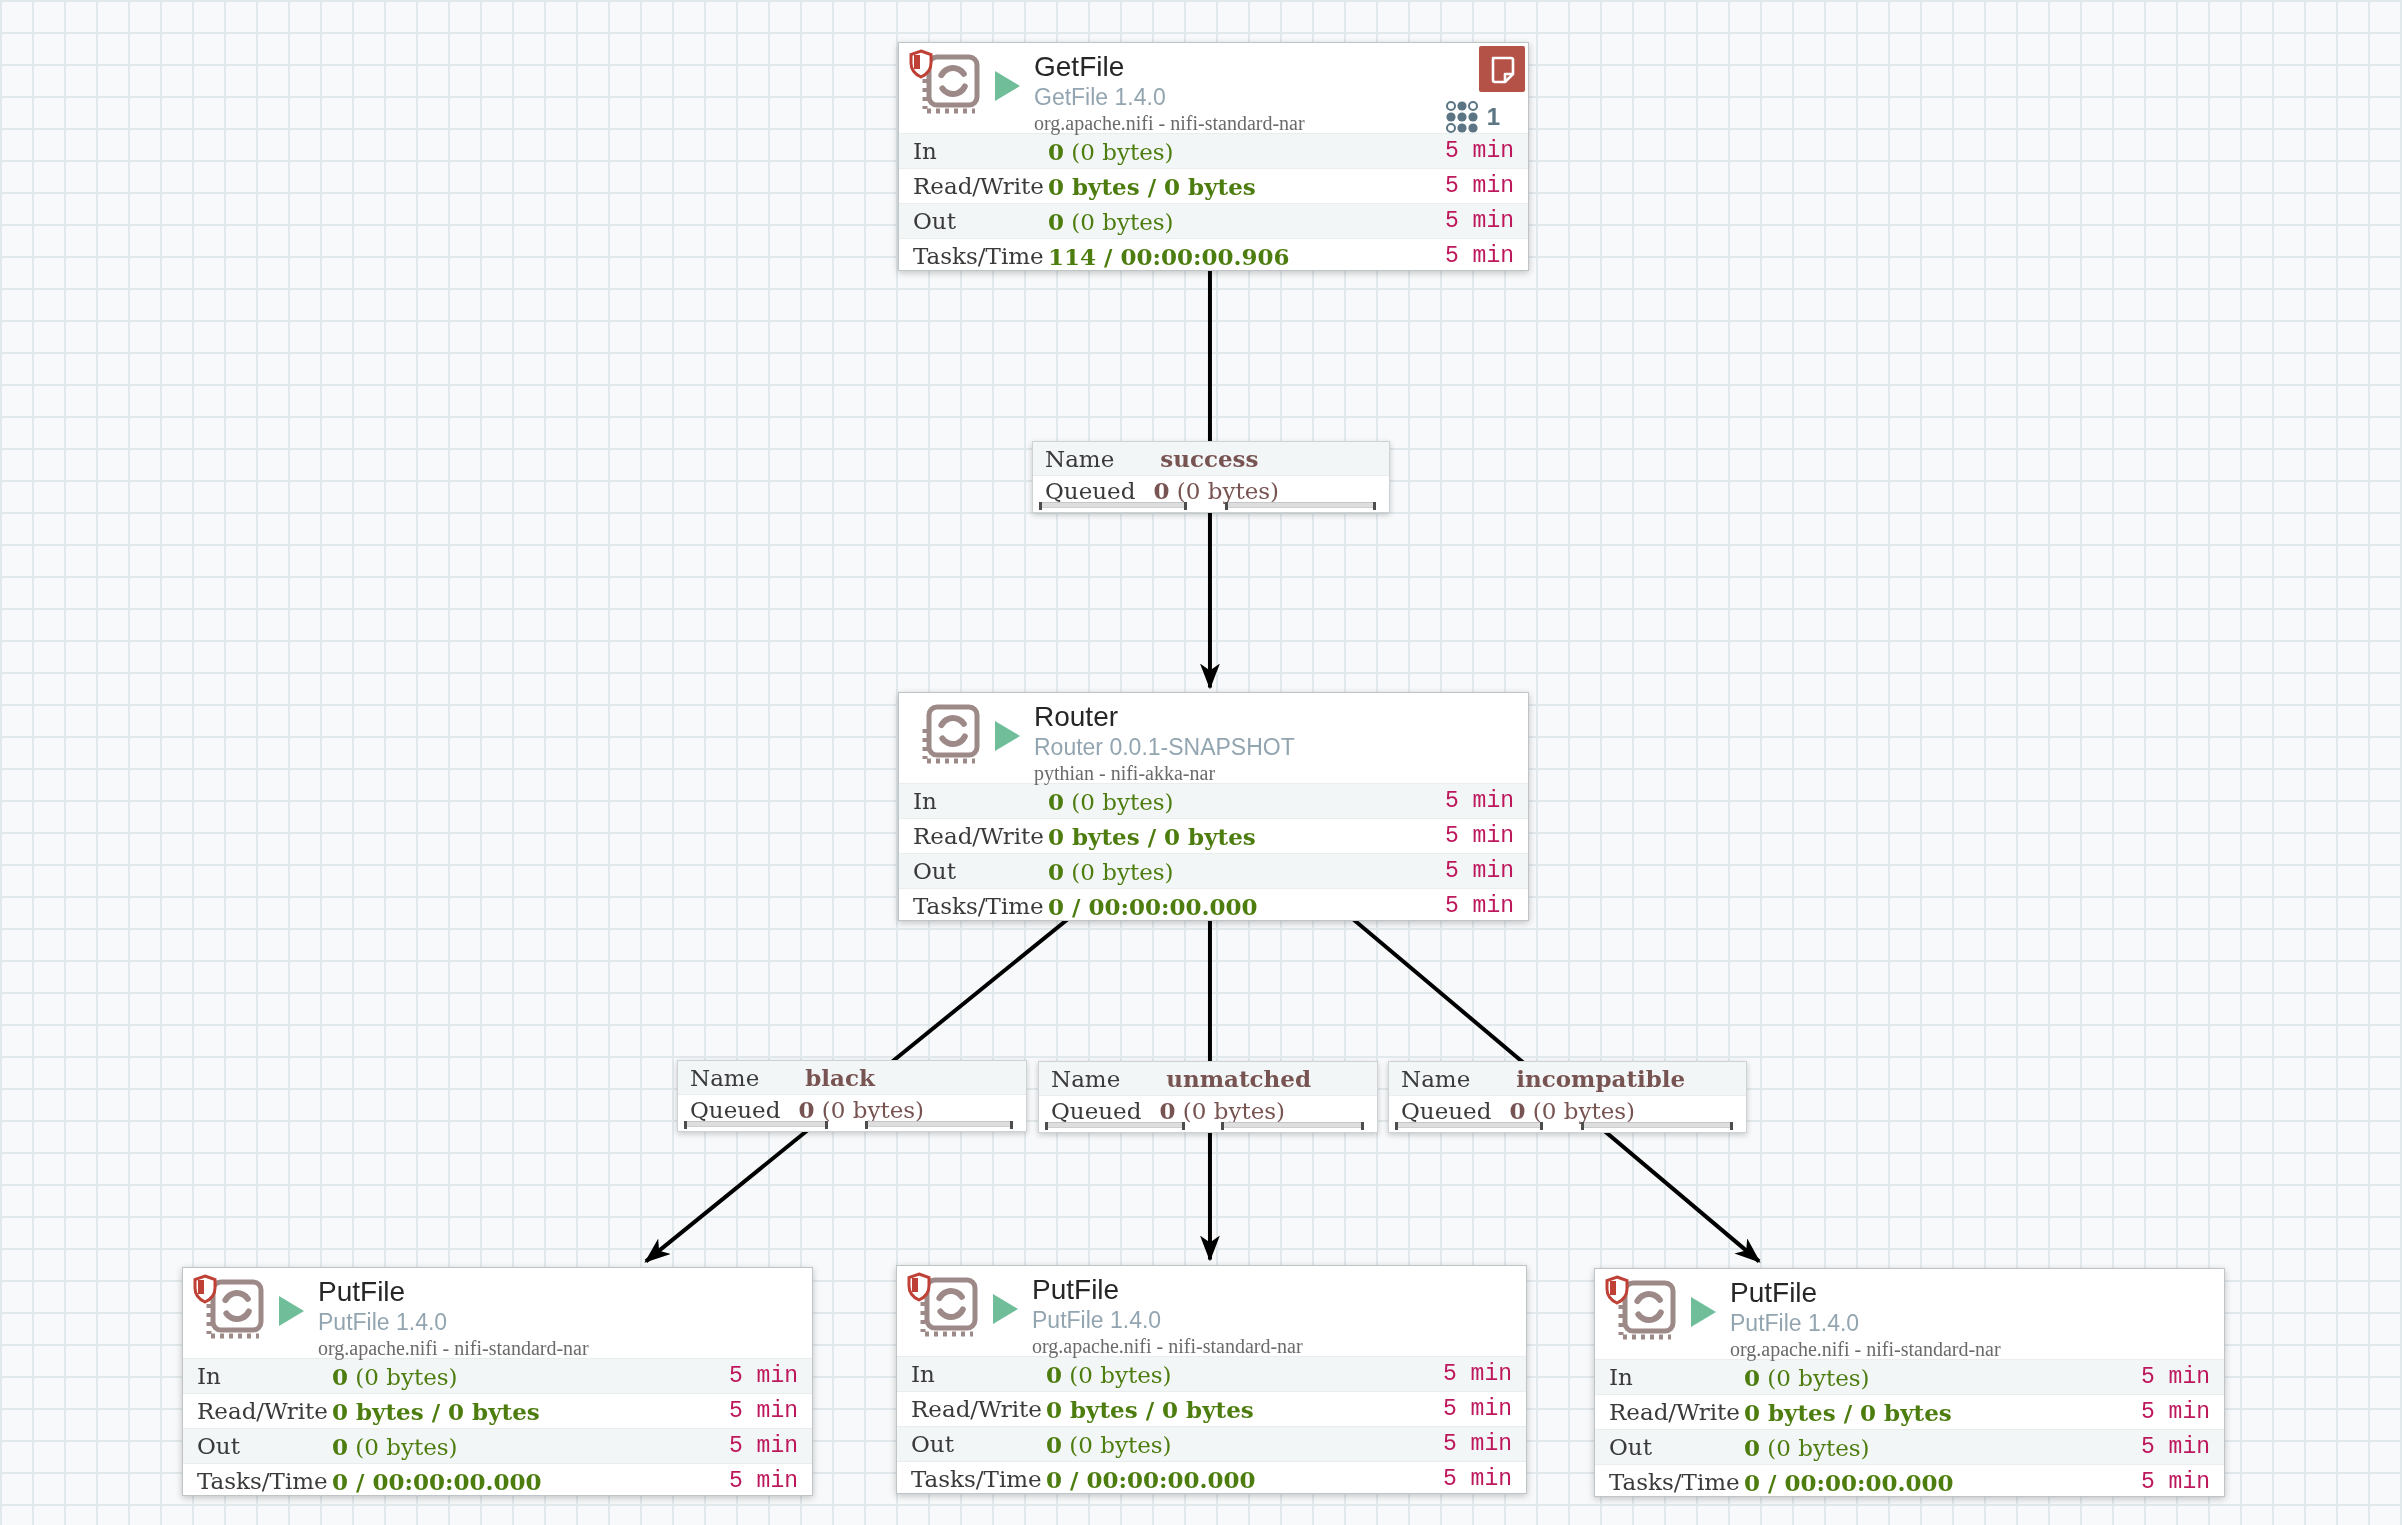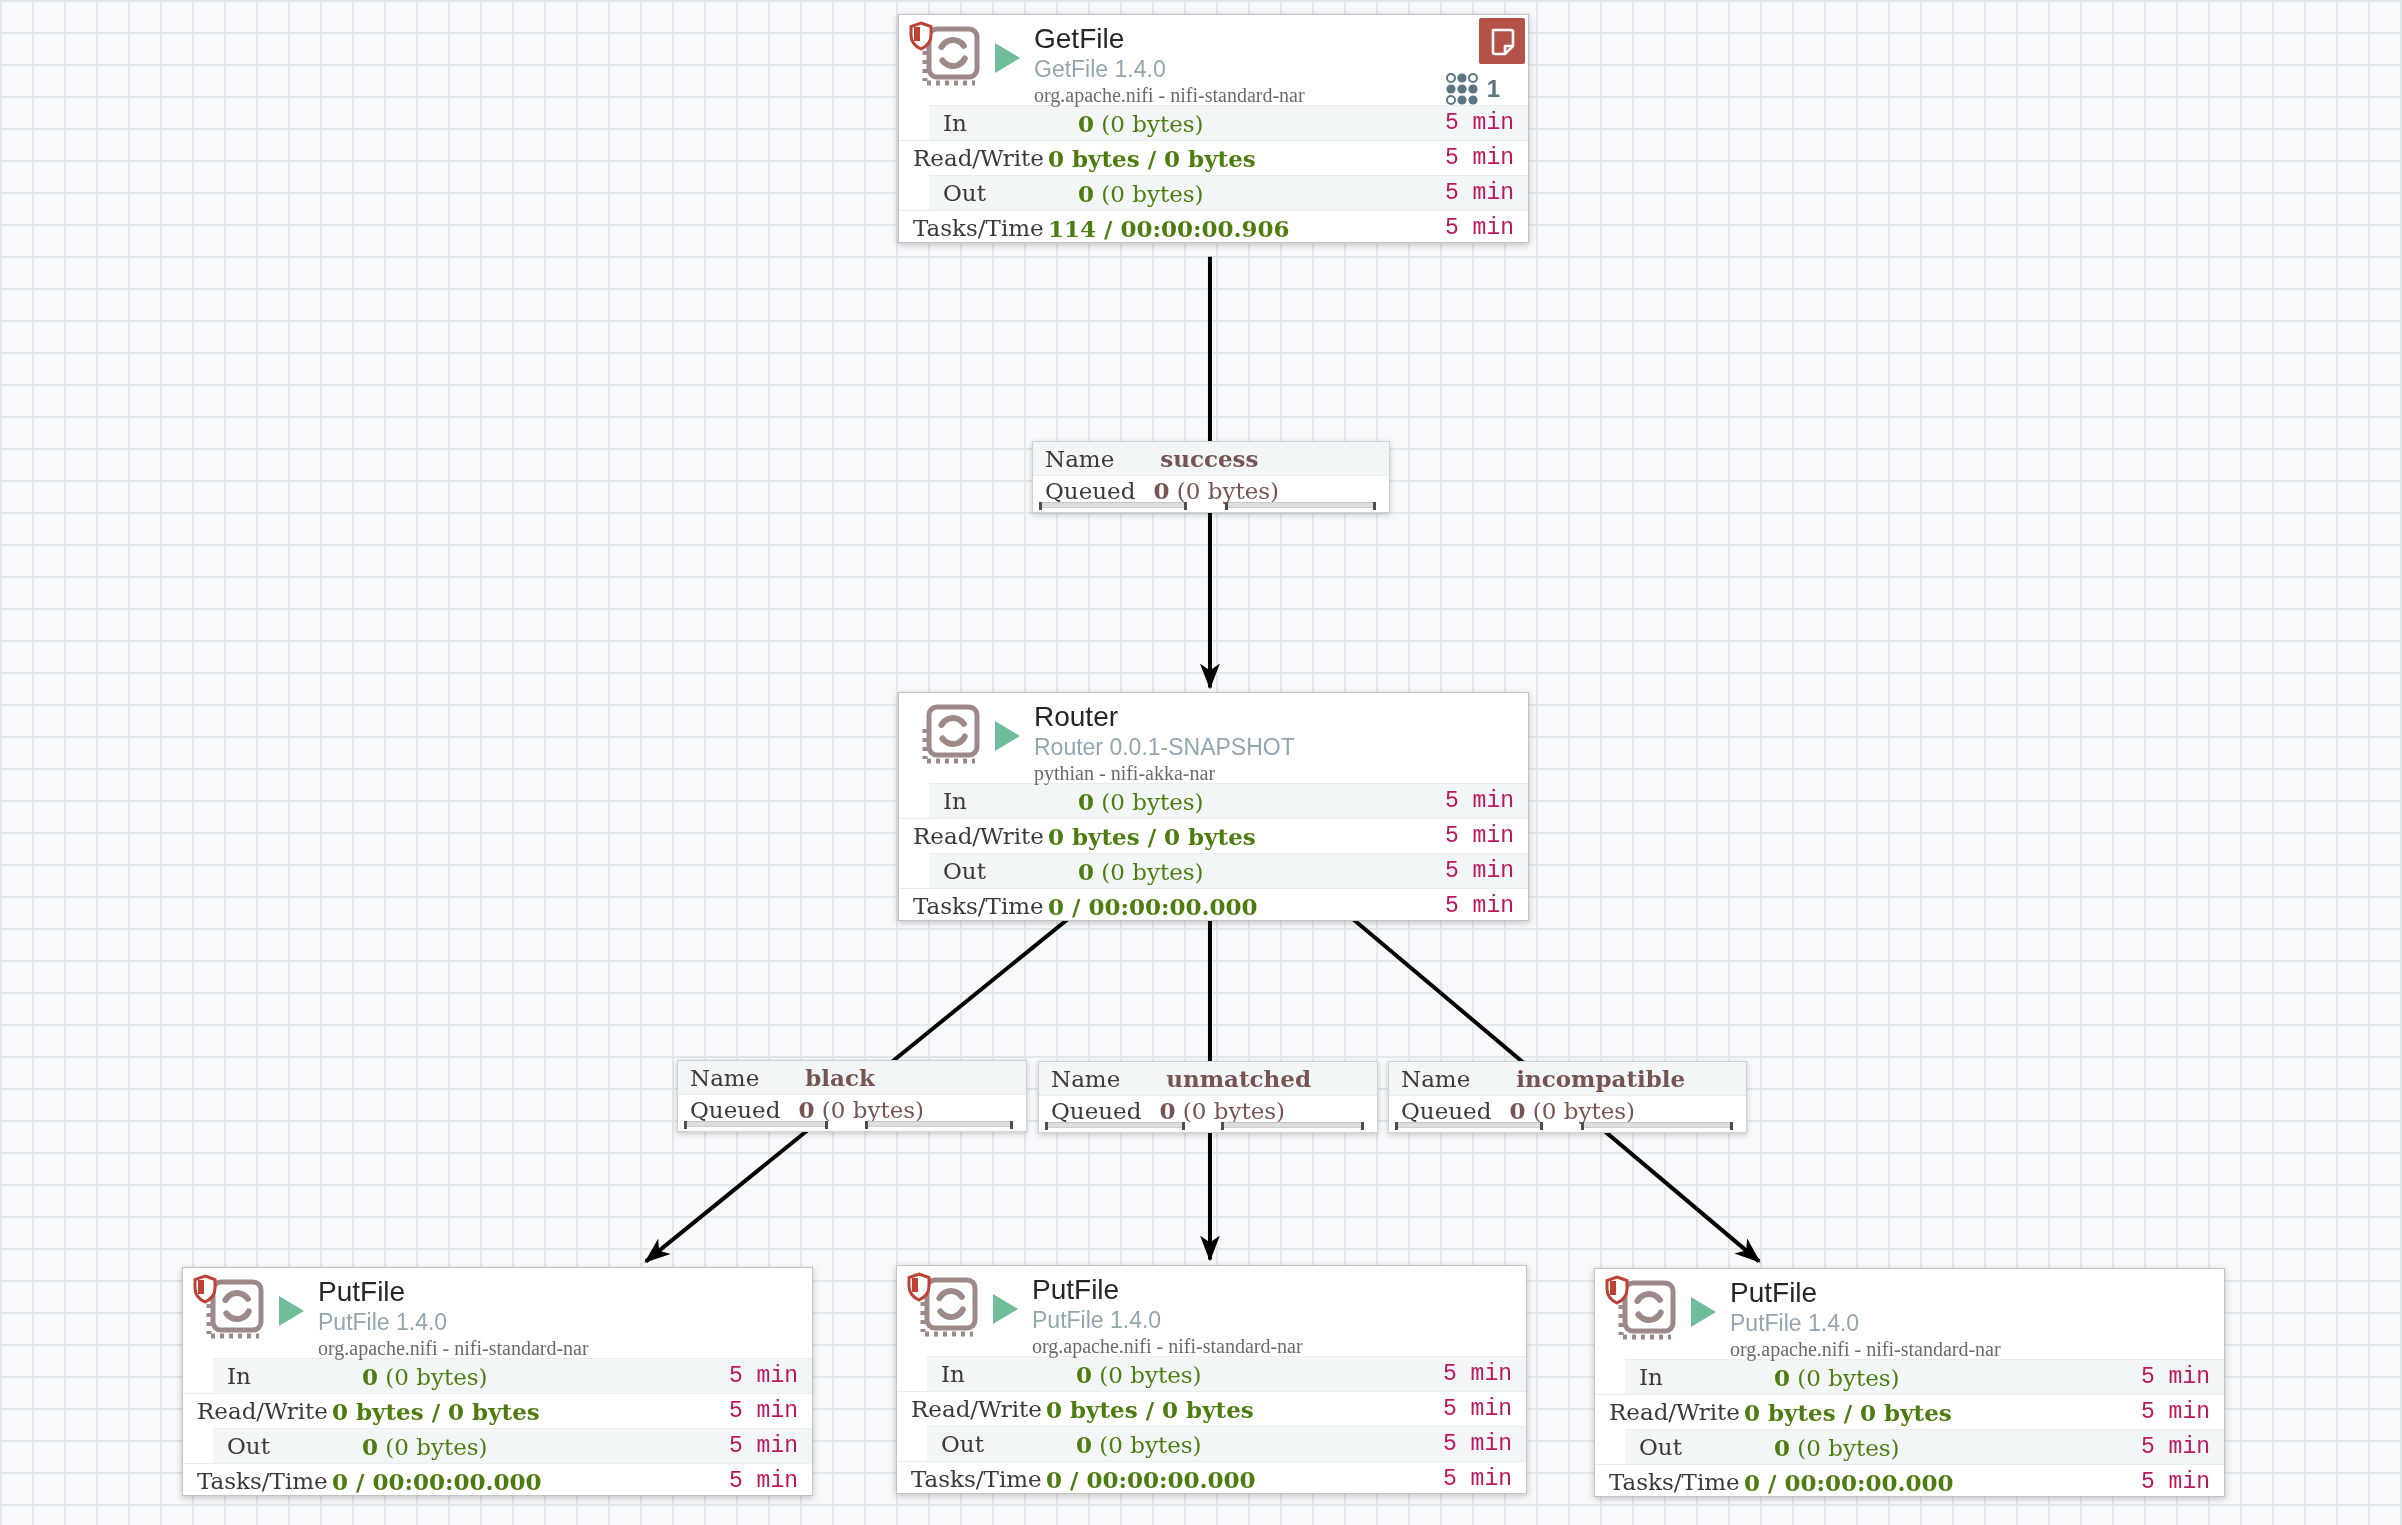--- a/index.html
+++ b/index.html
@@ -31,21 +31,21 @@
   .proc-version{font-size:23px;color:#92a5b0;line-height:28px;}
   .proc-bundle{font-size:20px;color:#6a6a6a;line-height:25px;font-family:Liberation Serif, serif;}
   .doc-badge{position:absolute;top:3px;right:3px;width:46px;height:46px;
     background:#b45248;border-radius:2px;display:flex;align-items:center;justify-content:center;}
   .cluster{position:absolute;right:28px;top:56px;display:flex;align-items:center;gap:7px;}
   .cluster-count{font-size:24px;font-weight:bold;color:#5b7584;}
 
   .stat-row{height:35px;display:flex;align-items:center;
     font-family:"DejaVu Serif",serif;font-size:23px;
     padding:0 14px;box-sizing:border-box;border-top:1px solid #e9edee;}
-  .stat-row.alt{background:#f3f6f7;margin-left:30px;}
+  .stat-row.alt{background:#f3f6f7;}
   .stat-label{width:135px;color:#3a3a3a;flex:none;}
   .stat-value{flex:1;color:#4d7c0f;white-space:nowrap;}
   .stat-value b{font-weight:bold;}
   .stat-time{font-family:Liberation Mono, monospace;color:#be185d;flex:none;}
 
   
   .conn-label{
     position:absolute;height:72px;z-index:2;background:#fff;
     border:1px solid #cdd2d4;box-shadow:0 2px 6px rgba(0,0,0,.2);
     box-sizing:border-box;
@@ -73,21 +73,21 @@
     <marker id="arrow" viewBox="0 0 13 10" refX="12" refY="5" markerWidth="26" markerHeight="20" markerUnits="userSpaceOnUse" orient="auto">
       <path d="M0,0 L13,5 L0,10 L3.5,5 Z" fill="#000"></path>
     </marker>
   </defs>
   <line x1="1216" y1="258" x2="1216" y2="691" stroke="#000" stroke-width="4" marker-end="url(#arrow)"></line>
   <line x1="1073" y1="924" x2="649" y2="1268" stroke="#000" stroke-width="4" marker-end="url(#arrow)"></line>
   <line x1="1216" y1="924" x2="1216" y2="1266" stroke="#000" stroke-width="4" marker-end="url(#arrow)"></line>
   <line x1="1360" y1="924" x2="1768" y2="1268" stroke="#000" stroke-width="4" marker-end="url(#arrow)"></line>
 </svg>
 
-<div class="processor" style="left:898px;top:14px;">
+<div class="processor" style="left:898px;top:42px;">
   <div class="proc-header">
     <div class="proc-icon">
       <svg width="72" height="76" viewBox="0 0 72 76">
         <rect x="18" y="6" width="48" height="48" rx="8" fill="none" stroke="#9d8a88" stroke-width="5"></rect>
         <circle cx="42" cy="30" r="13" fill="none" stroke="#9d8a88" stroke-width="6" stroke-linecap="round" stroke-dasharray="27 14" transform="rotate(25 42 30)"></circle>
         <line x1="14" y1="28" x2="14" y2="58" stroke="#9d8a88" stroke-width="5" stroke-dasharray="4 5"></line>
         <line x1="16" y1="60" x2="64" y2="60" stroke="#9d8a88" stroke-width="5" stroke-dasharray="4 5"></line>
       </svg>
       <svg width="24" height="30" viewBox="0 0 24 30" style="position:absolute;left:-2px;top:-2px;">
         <path d="M12 2 L22 5.5 V14 Q22 23.5 12 28 Q2 23.5 2 14 V5.5 Z" fill="#ffffff" stroke="#bf4136" stroke-width="3"></path>

